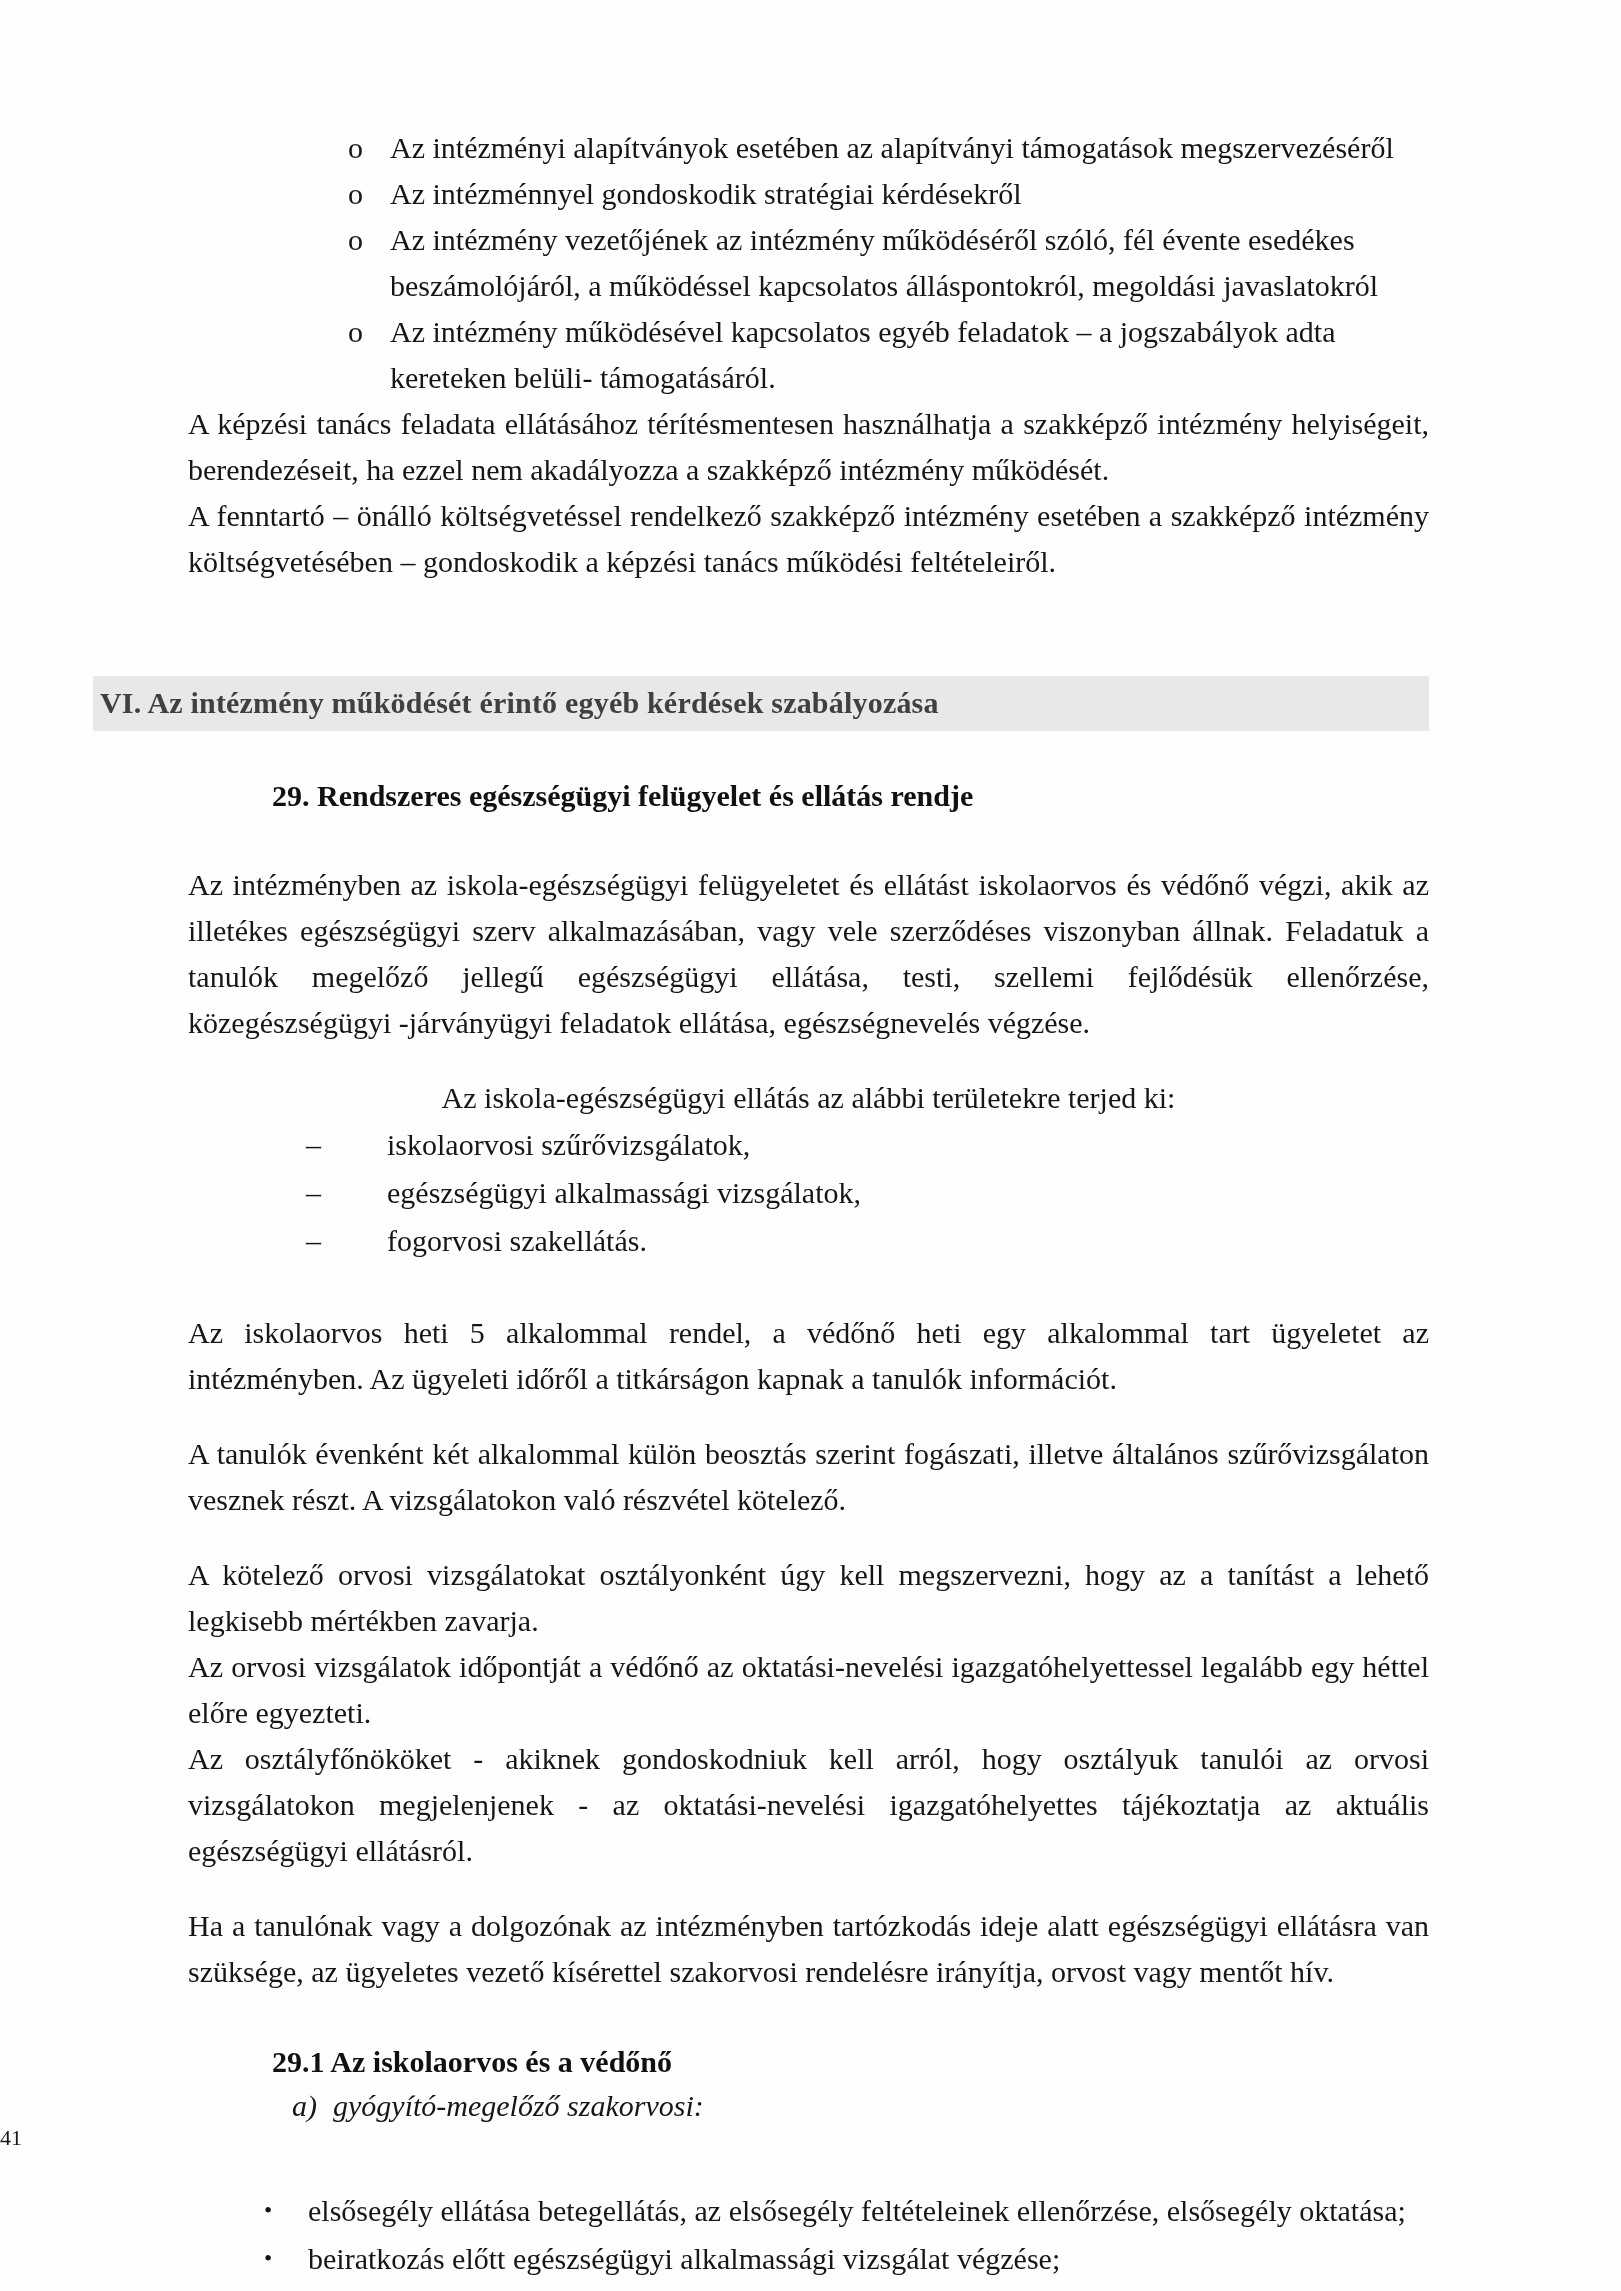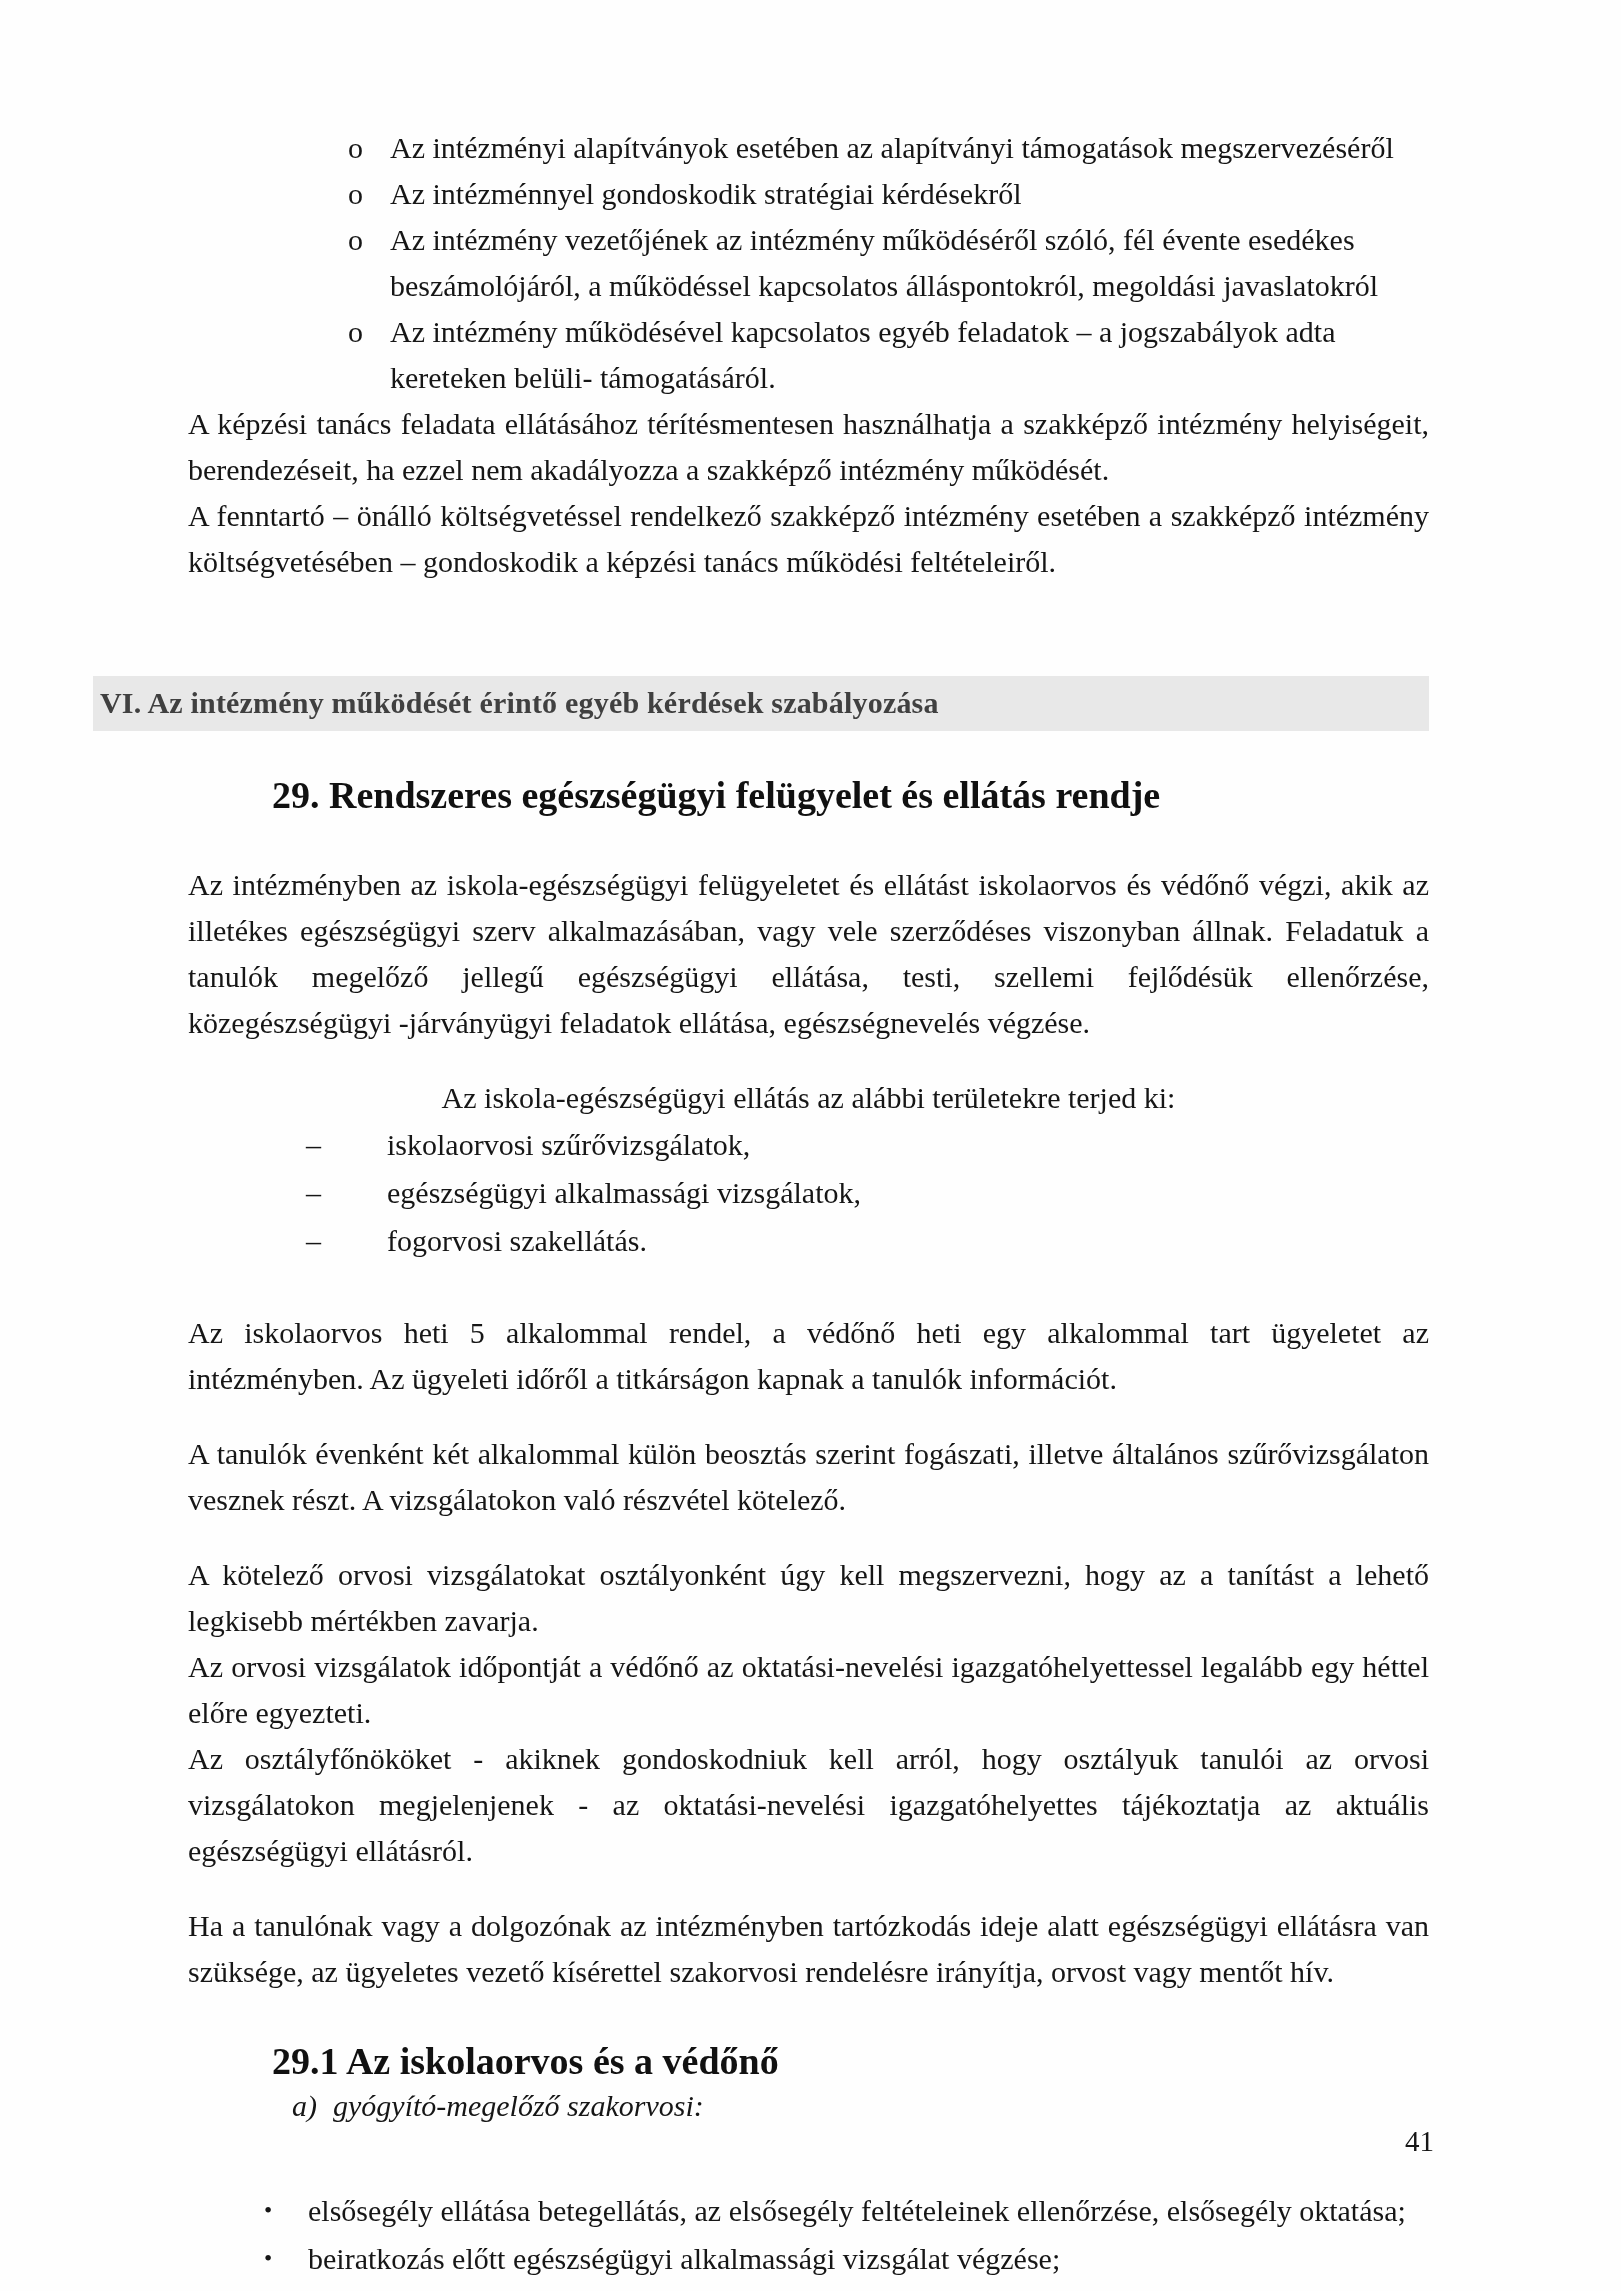--- a/index.html
+++ b/index.html
@@ -118,21 +118,21 @@
   }
   .band .band-text {
     font-size: 30px;
     font-weight: bold;
     line-height: 39px;
     padding-left: 6.9px;
     color: #404040;
     letter-spacing: 0.2px;
   }
   .h-num {
-    font-size: 38px;
+    font-size: 30px;
     font-weight: bold;
     line-height: 43px;
     margin: 0;
     color: #111;
   }
   .indent-29 { padding-left: 84px; }
   .indent-291 { padding-left: 84px; }
 
   
   .alpha-item {
@@ -149,22 +149,22 @@
     top: 0;
     font-style: italic;
   }
 
   
   .pageno {
     position: absolute;
     left: 0;
     top: 2125px;
     width: 1434px;
-    text-align: right;
-    font-size: 29px;
+    text-align: left;
+    font-size: 22px;
     color: #161616;
   }
 </style>
 </head>
 <body>
 
 <div class="page">
 
   <div class="content">
 

